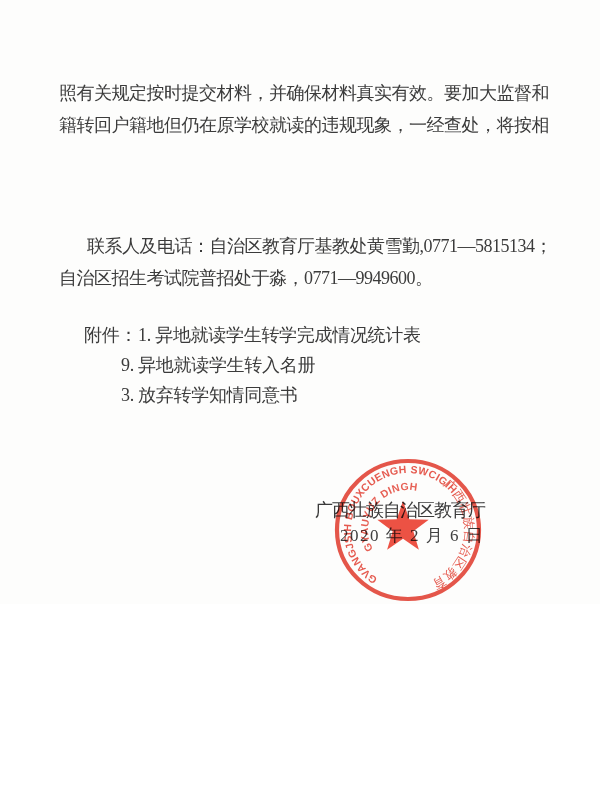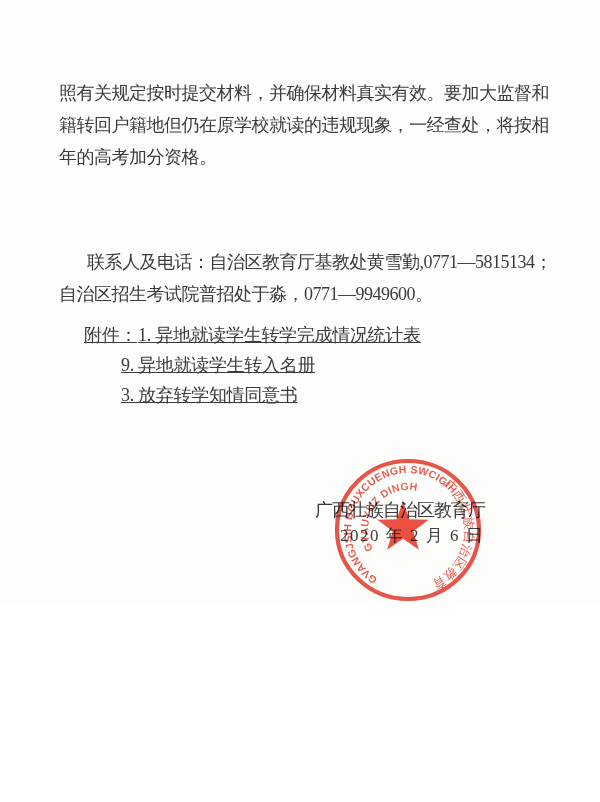--- a/index.html
+++ b/index.html
@@ -26,29 +26,28 @@
     position: absolute;
     left: 59px;
     top: 77px;
     width: 492px;
   }
   .contact {
     position: absolute;
     left: 59px;
     top: 230px;
     width: 492px;
-    margin-top: 16px;
   }
   .contact .indent { text-indent: 28px; }
   .attachments {
     position: absolute;
     left: 84px;
     top: 320px;
   }
-  .attachments .textline { line-height: 30px; letter-spacing: -0.3px; text-decoration: underline; }
+  .attachments .textline { line-height: 30px; letter-spacing: -0.3px; }
   .attachments .item-cont { margin-left: 37px; }
   .attach-label { margin-right: 1px; }
   .sig-authority {
     position: absolute;
     left: 315px;
     top: 498px;
     width: 176px;
     font-size: 18px;
     letter-spacing: -1px;
     white-space: nowrap;
@@ -85,21 +84,20 @@
   }
 </style>
 </head>
 <body>
 
 <div class="page">
 
   <div class="para1">
     <div class="textline">照有关规定按时提交材料，并确保材料真实有效。要加大监督和</div>
     <div class="textline">籍转回户籍地但仍在原学校就读的违规现象，一经查处，将按相</div>
-    <div class="textline">年的高考加分资格。</div>
   </div>
 
   <div class="contact">
     <div class="textline indent">联系人及电话：自治区教育厅基教处黄雪勤,0771—5815134；</div>
     <div class="textline">自治区招生考试院普招处于淼，0771—9949600。</div>
   </div>
 
   <div class="attachments">
     <div class="textline"><span class="attach-label">附件：</span><span>1. 异地就读学生转学完成情况统计表</span></div>
     <div class="textline item-cont">9. 异地就读学生转入名册</div>

